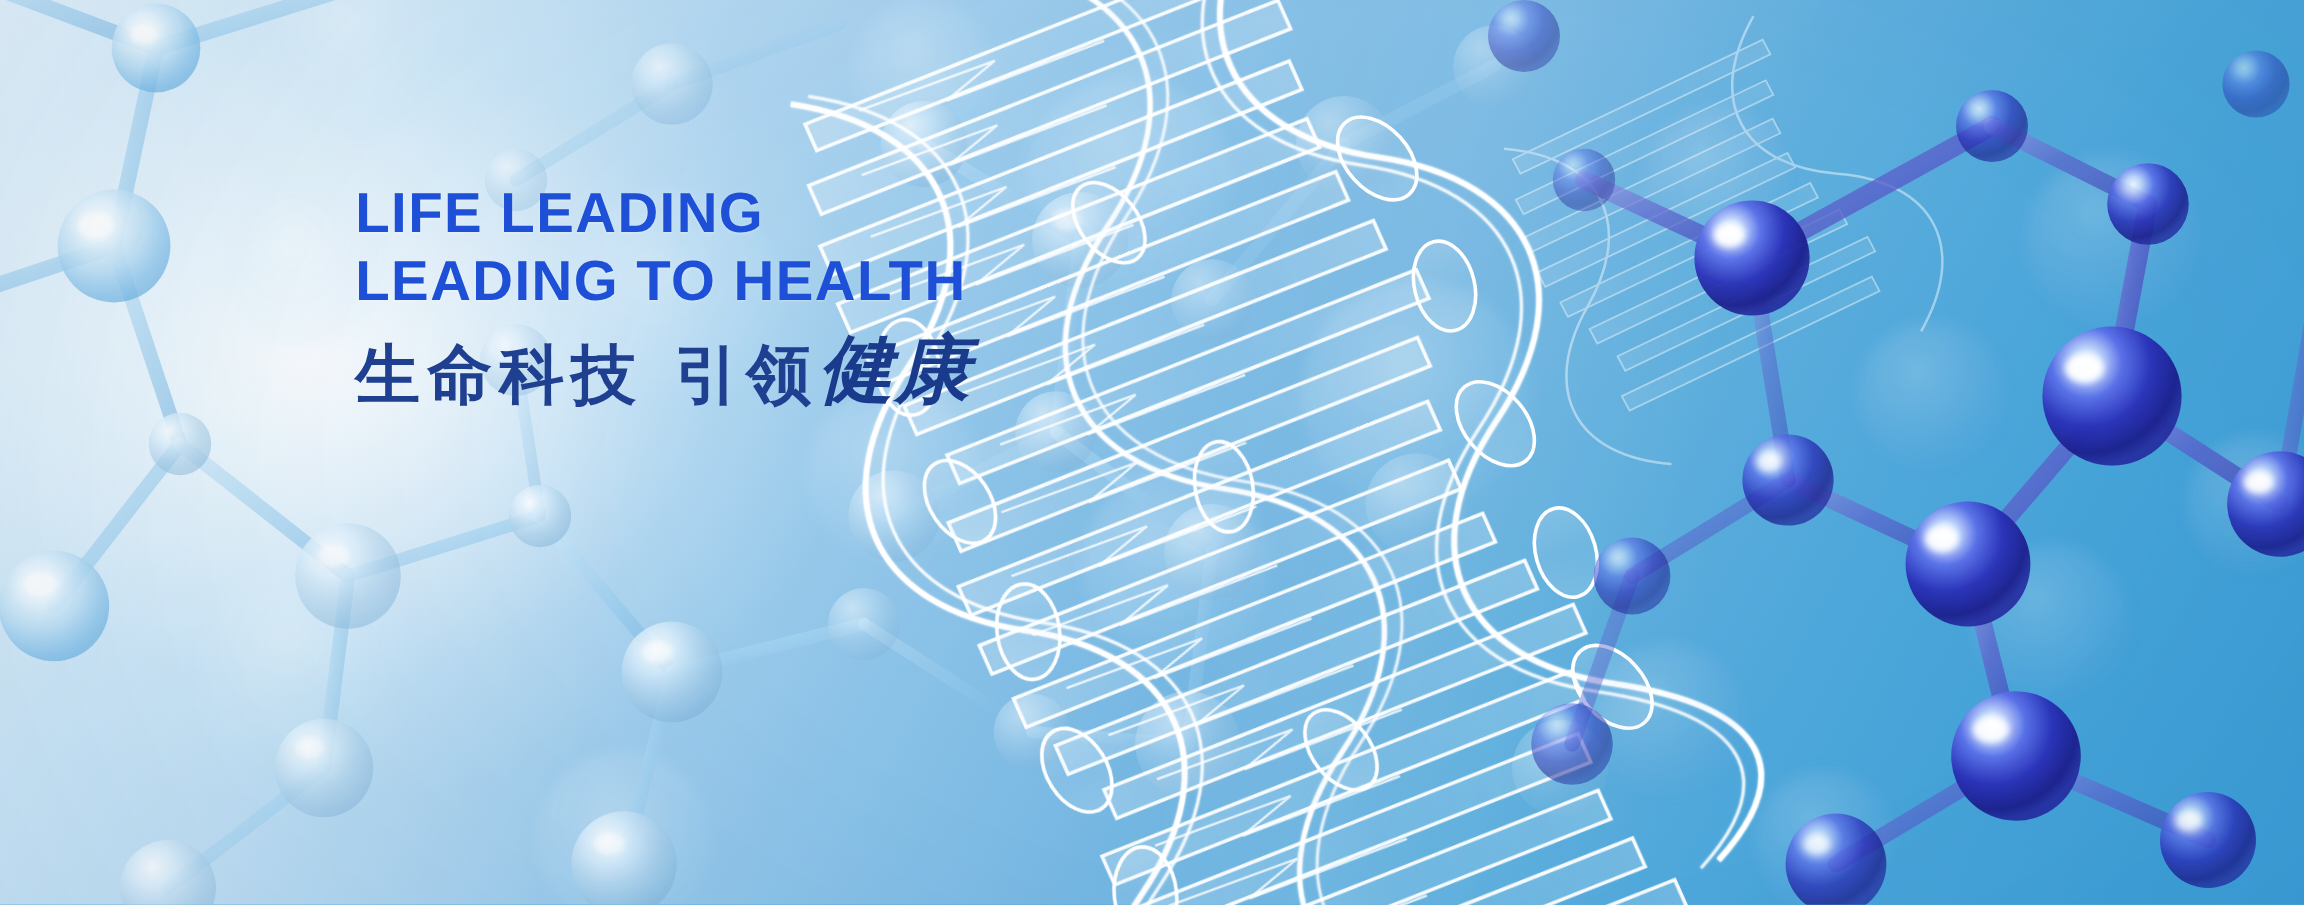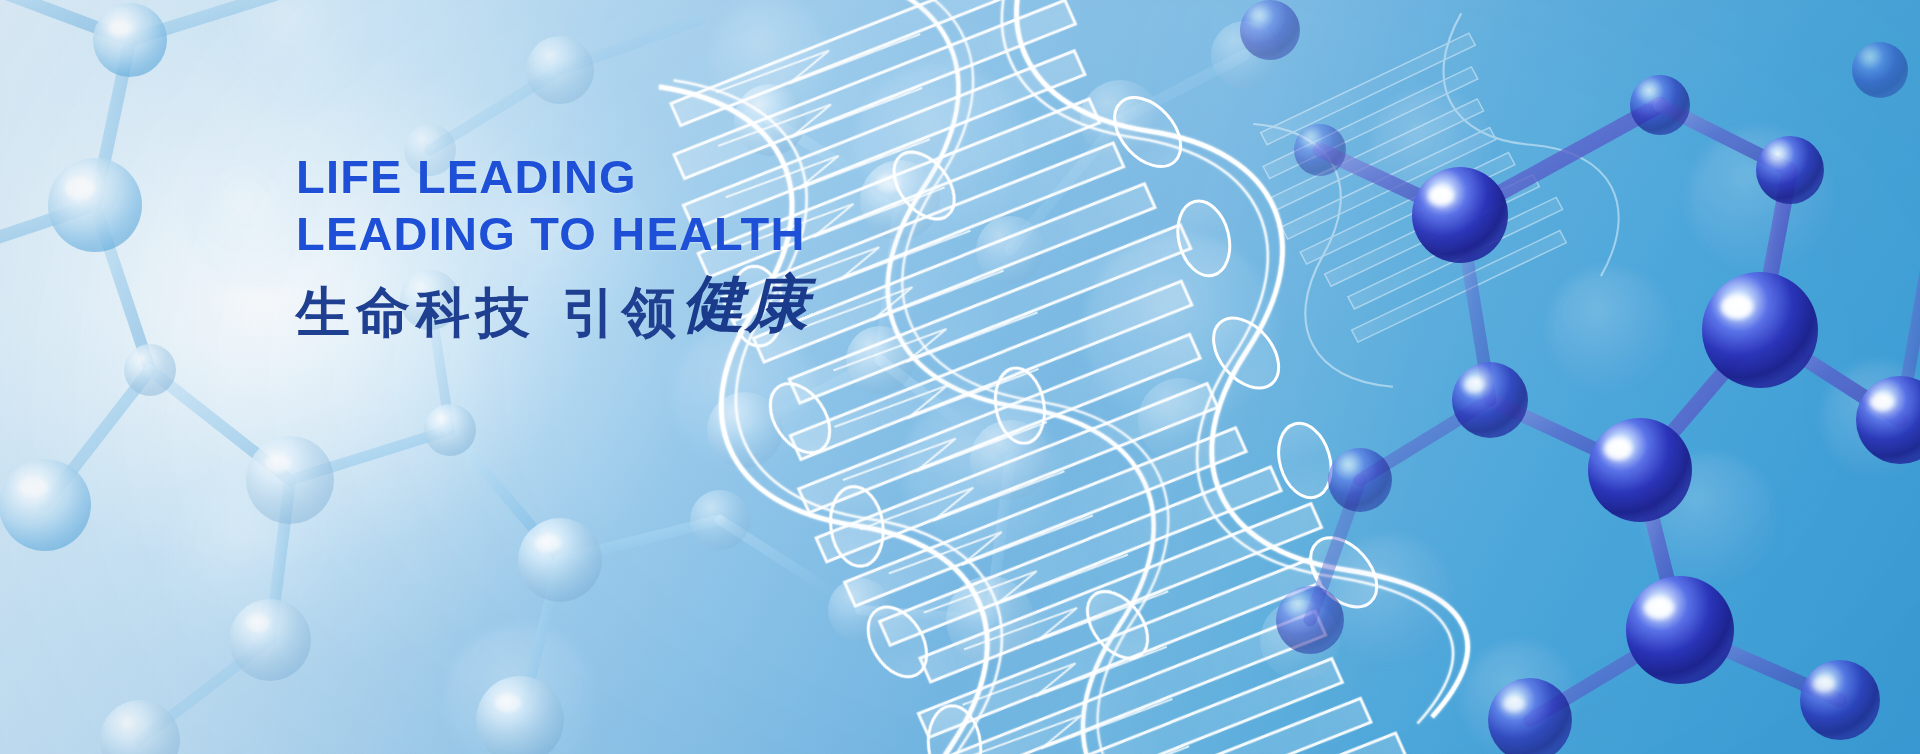--- a/index.html
+++ b/index.html
@@ -68,21 +68,21 @@
   .cn-a {
     font-family:"DejaVu Sans", sans-serif;
     font-size:54px;
     font-weight:600;
     letter-spacing:6px;
     color:#1f3f91;
     line-height:1;
   }
   .cn-gap { display:inline-block; width:26px; }
   .cn-b {
-    font-family:Liberation Mono, monospace;
+    font-family:Liberation Serif, serif;
     font-size:62px;
     font-weight:700;
     font-style:italic;
     letter-spacing:2px;
     color:#1a3a8c;
     line-height:1;
   }
 </style>
 </head>
 <body>

